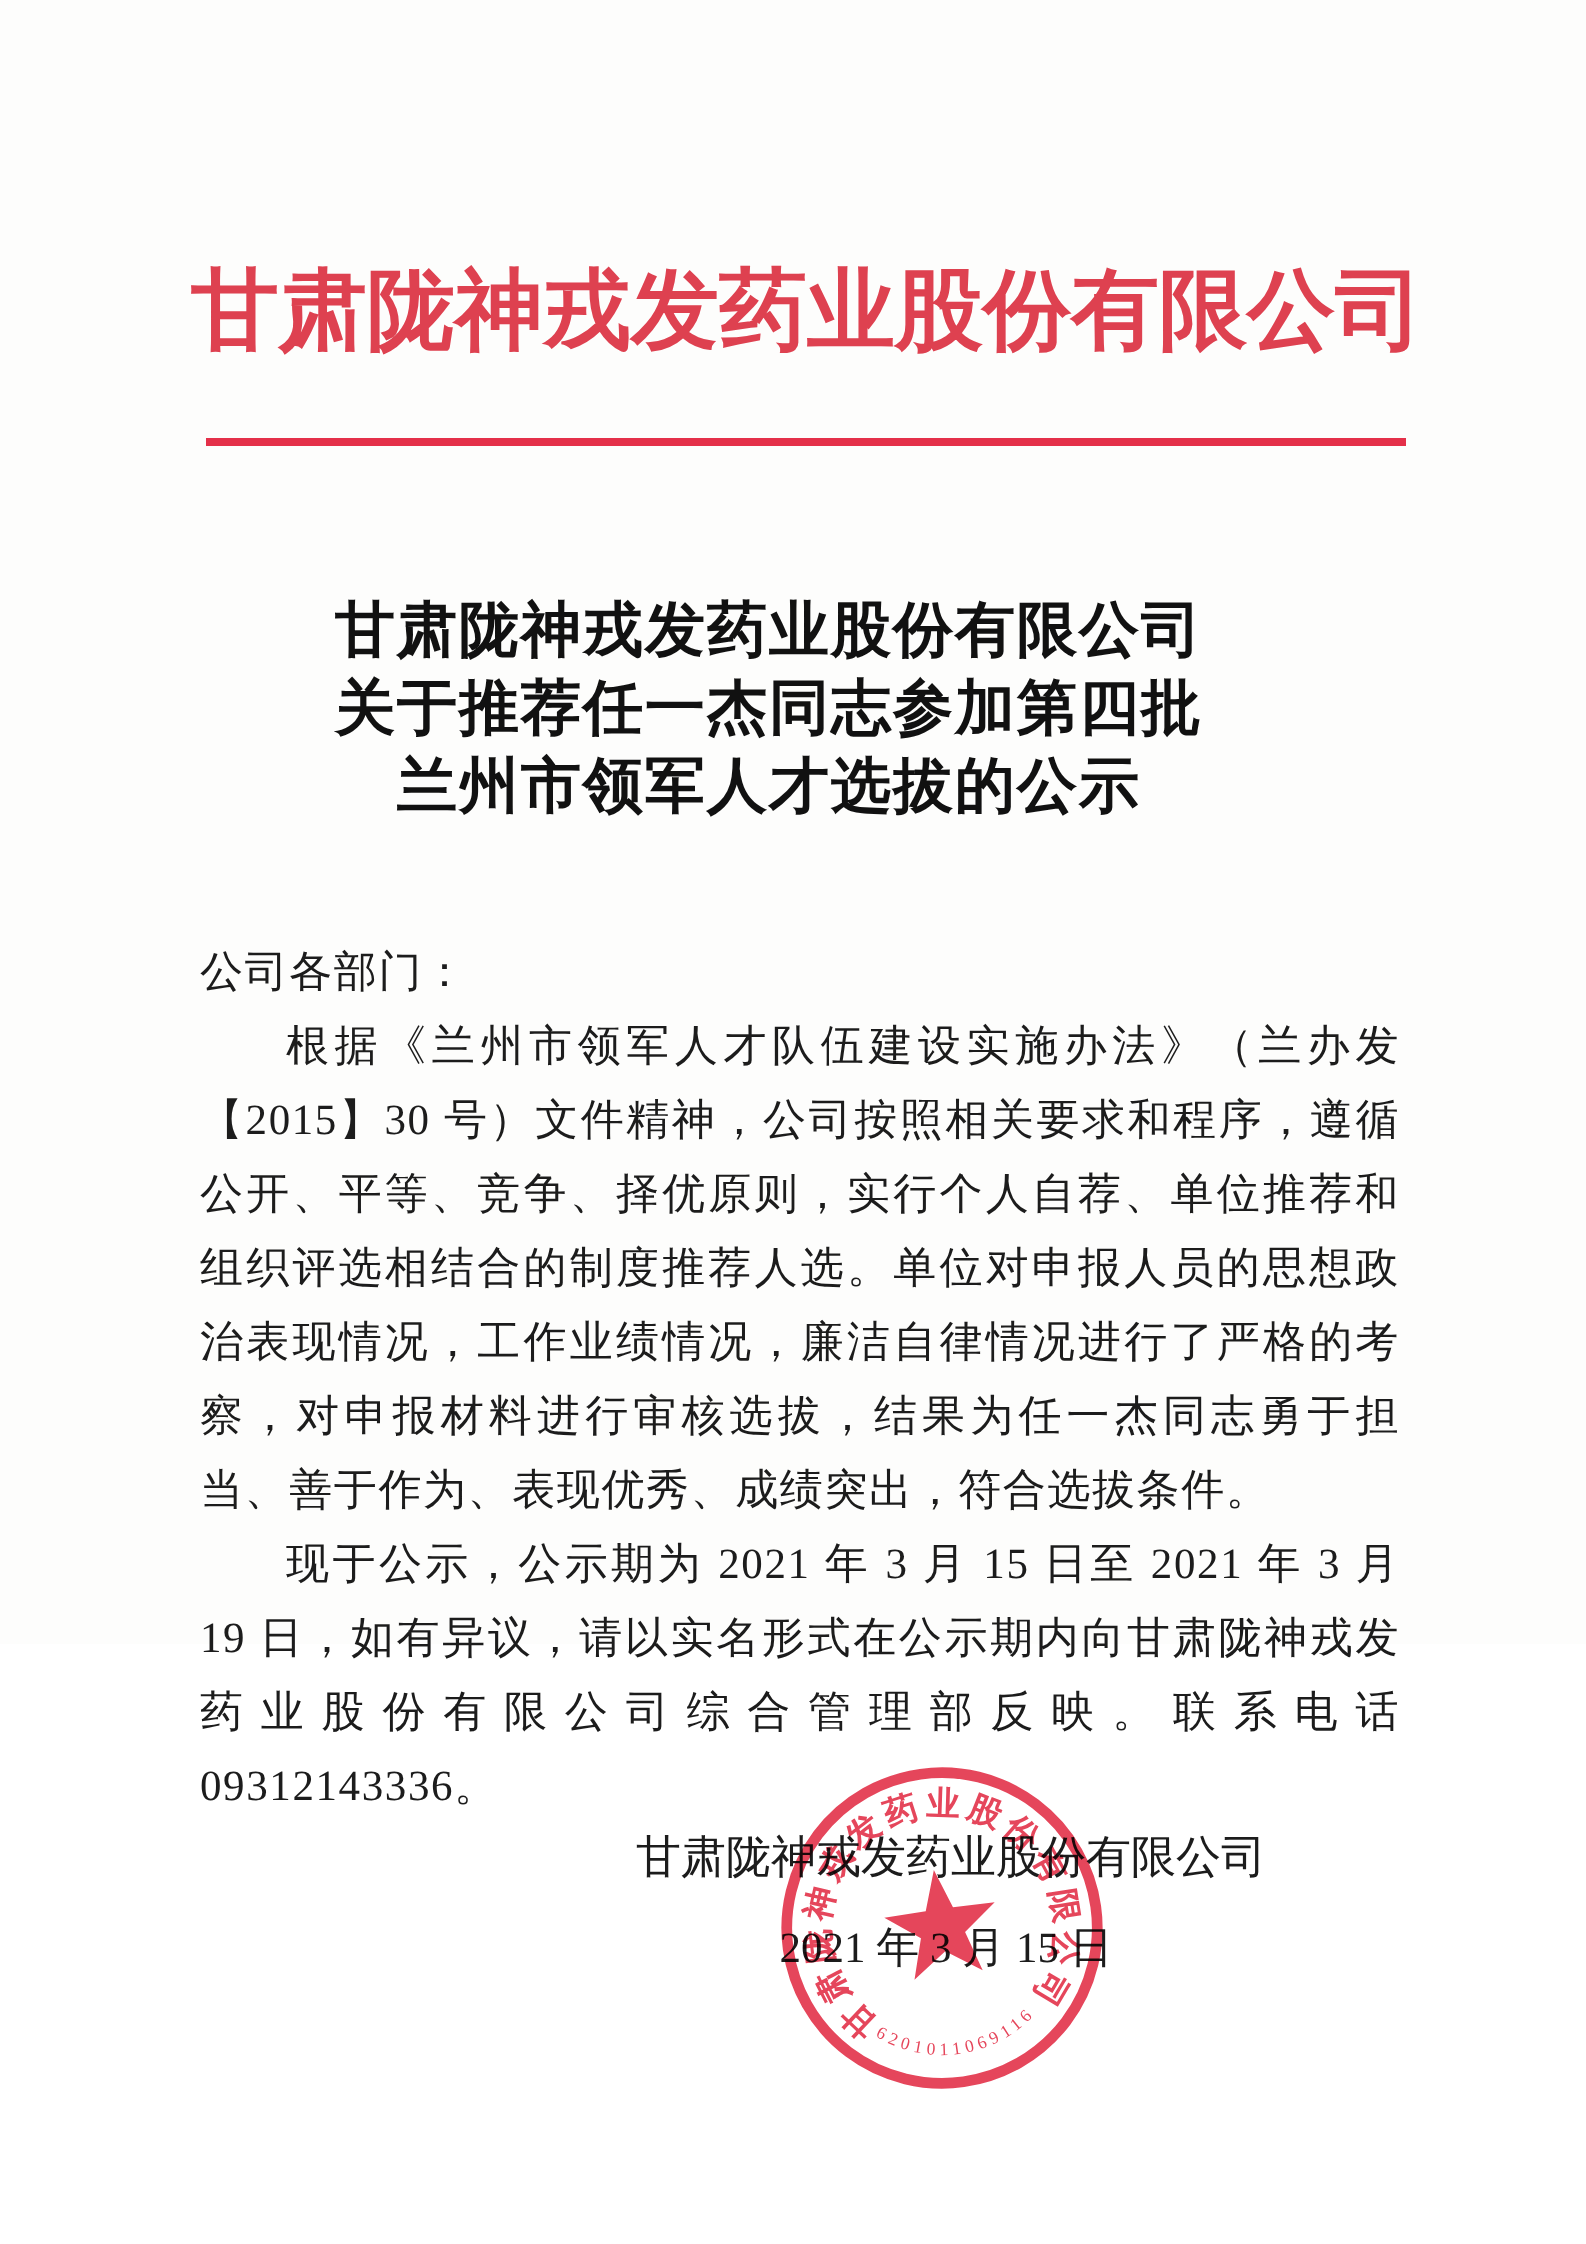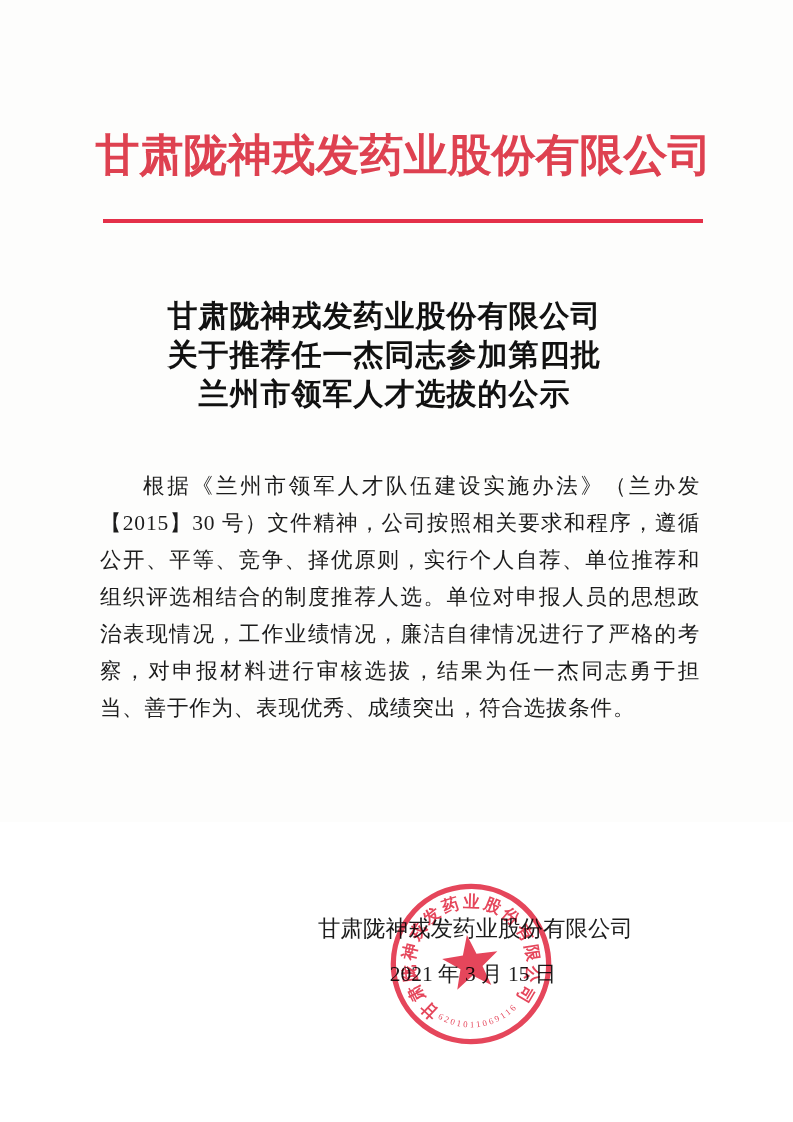--- a/index.html
+++ b/index.html
@@ -82,21 +82,23 @@
 
   <div class="red-rule"></div>
 
   <div class="doc-title">
     <div>甘肃陇神戎发药业股份有限公司</div>
     <div>关于推荐任一杰同志参加第四批</div>
     <div>兰州市领军人才选拔的公示</div>
   </div>
 
   <div class="body-text">
+    <p class="salutation">公司各部门：</p>
     <p class="indent">根据《兰州市领军人才队伍建设实施办法》（兰办发【2015】30 号）文件精神，公司按照相关要求和程序，遵循公开、平等、竞争、择优原则，实行个人自荐、单位推荐和组织评选相结合的制度推荐人选。单位对申报人员的思想政治表现情况，工作业绩情况，廉洁自律情况进行了严格的考察，对申报材料进行审核选拔，结果为任一杰同志勇于担当、善于作为、表现优秀、成绩突出，符合选拔条件。</p>
+    <p class="indent">现于公示，公示期为 2021 年 3 月 15 日至 2021 年 3 月 19 日，如有异议，请以实名形式在公示期内向甘肃陇神戎发药业股份有限公司综合管理部反映。联系电话 09312143336。</p>
   </div>
 
   <div class="signature">
     <div class="sig-company">甘肃陇神戎发药业股份有限公司</div>
     <div class="sig-date">2021 年 3 月 15 日</div>
   </div>
 
   <div class="seal">
     <svg viewBox="0 0 170 170" xmlns="http://www.w3.org/2000/svg">
       <defs>

